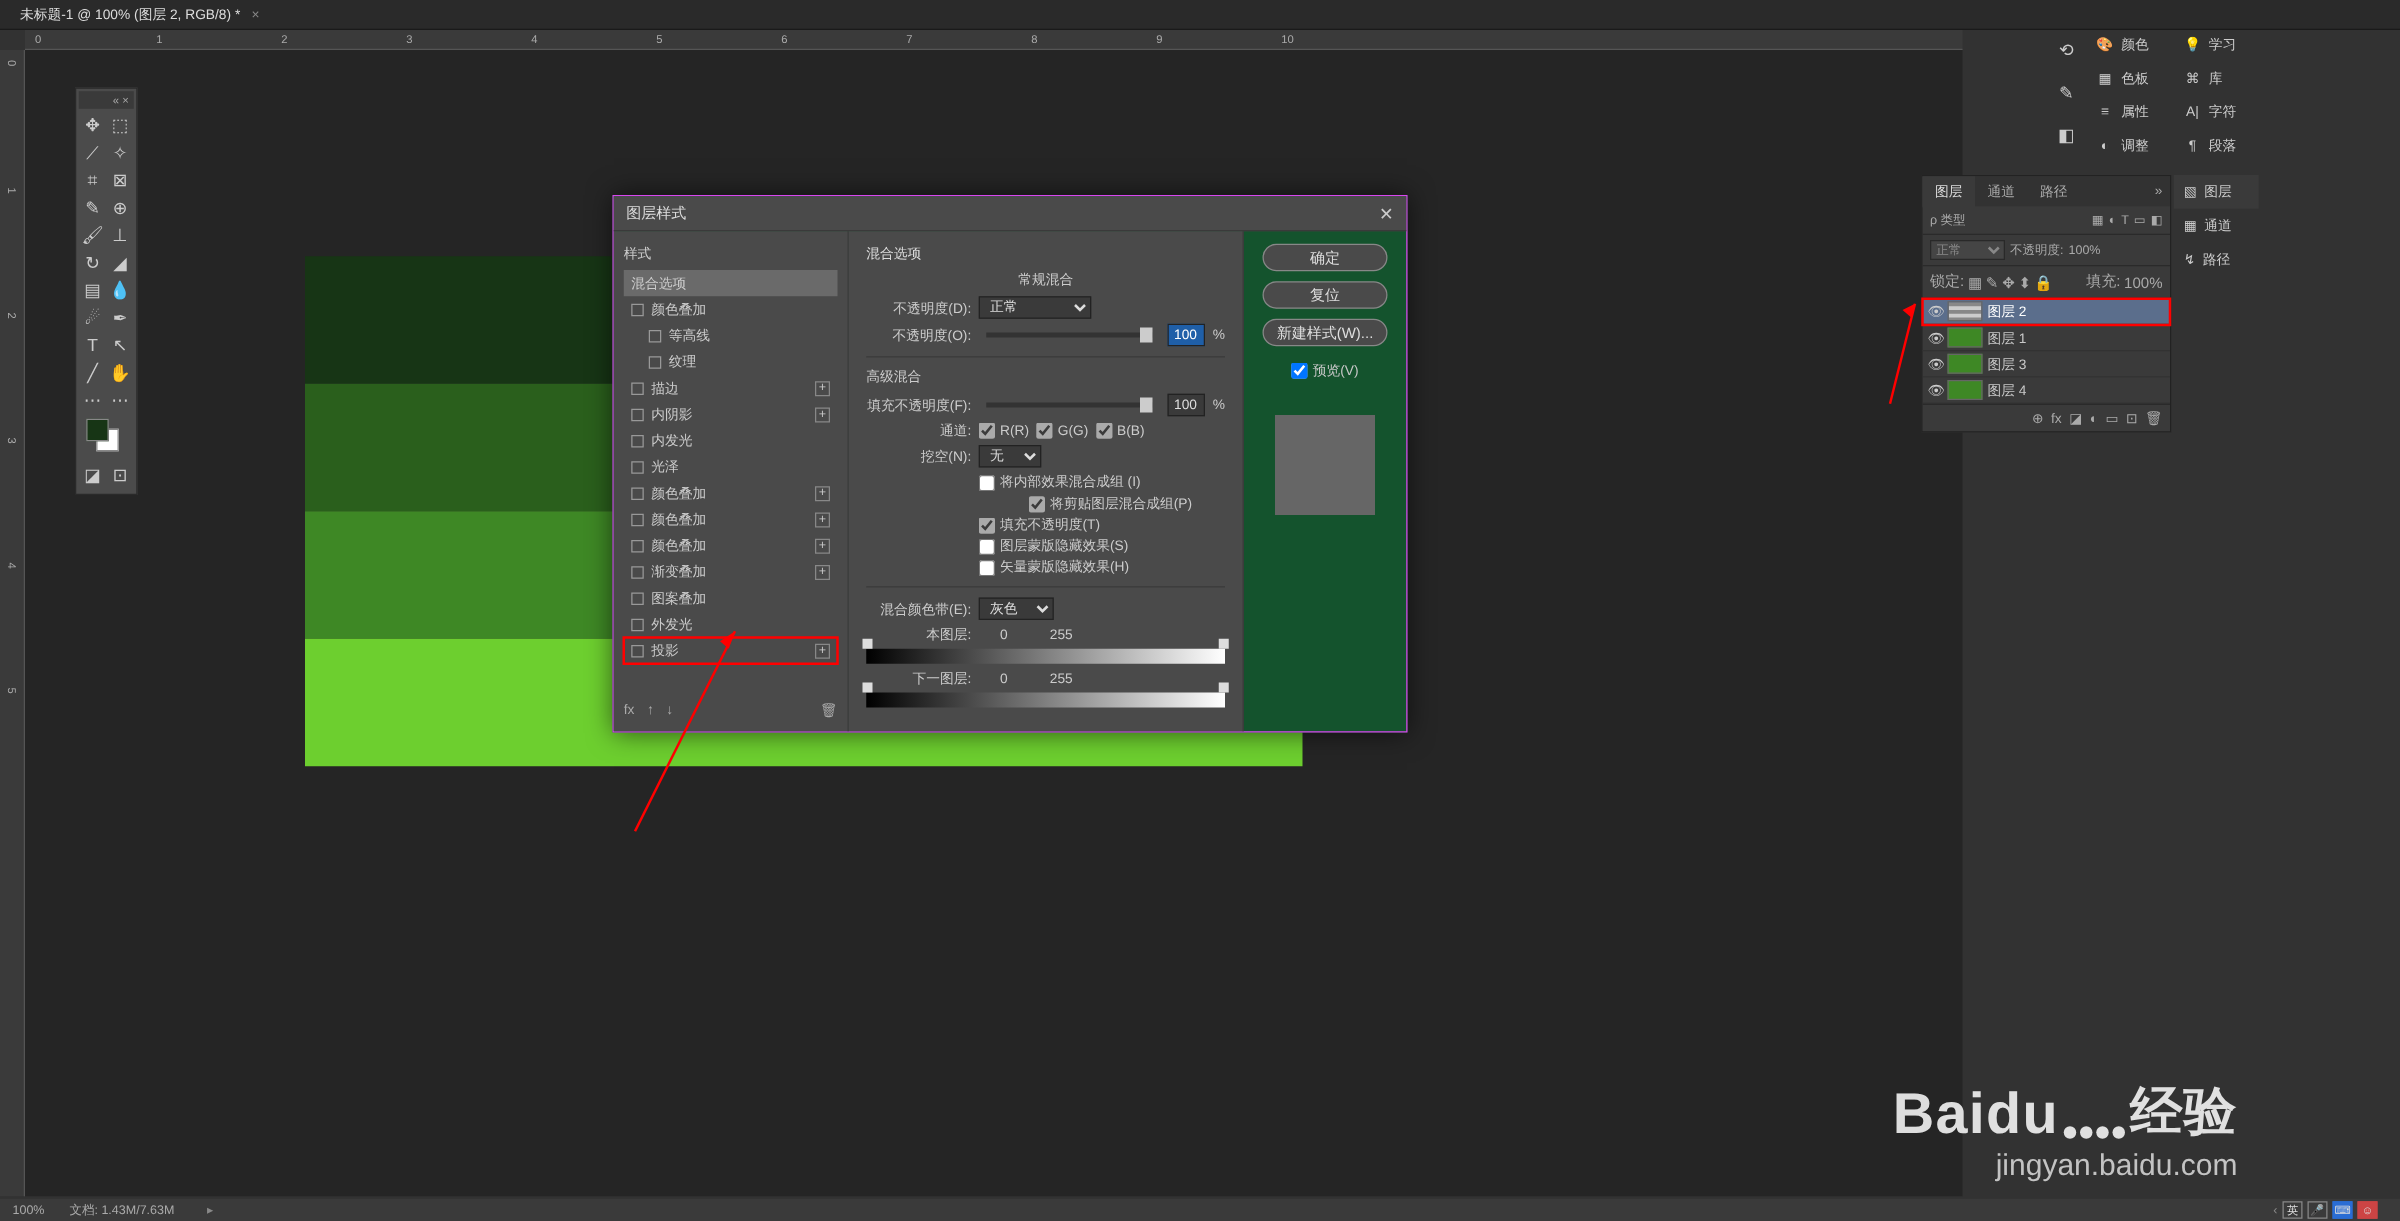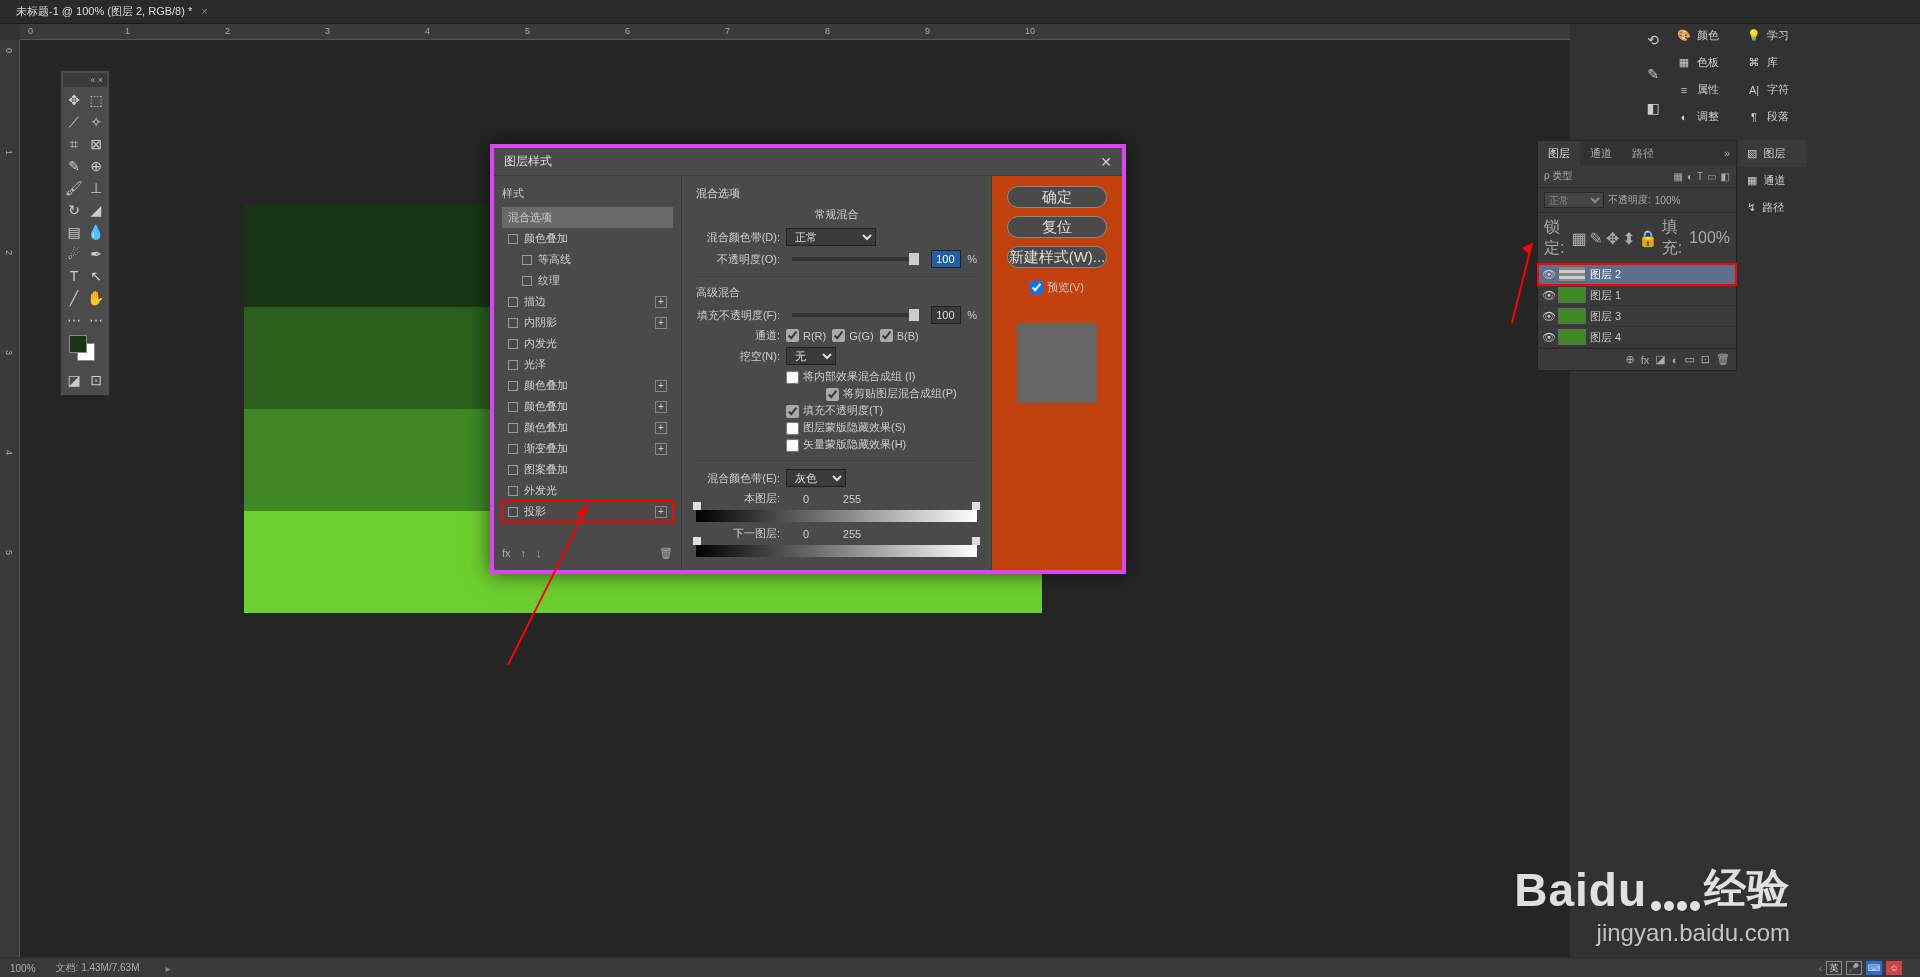--- a/index.html
+++ b/index.html
@@ -47,38 +47,38 @@
 .panels-col2 { position: absolute; top: 22px; right: 113px; width: 68px; display: flex; flex-direction: column;}
 
 
 .layers-panel { position: absolute; top: 140px; right: 183px; width: 200px; background: #3a3a3a; border: 1px solid #222; }
 .layers-tabs { display: flex; background: #323232; height: 24px; align-items:center;}
 .layers-tab { padding: 5px 10px; font-size: 11px; color: #aaa; cursor:pointer; }
 .layers-tab.active { background: #3a3a3a; color: #ddd; }
 .layers-tabs .menu { margin-left:auto; padding:0 6px; color:#aaa;}
 .layers-toolbar { display:flex; align-items:center; gap:4px; padding:4px 6px; font-size:10px; color:#aaa; border-bottom:1px solid #2a2a2a;}
 .layers-toolbar select, .layers-toolbar input { background:#4a4a4a; border:1px solid #222; color:#aaa; font-size:10px; height:16px;}
-.layers-toolbar2 { display:flex; align-items:center; gap:3px; padding:4px 6px; font-size:16px; color:#aaa; border-bottom:1px solid #2a2a2a;}
+.layers-toolbar2 { display:flex; align-items:center; gap:3px; padding:4px 6px; font-size:12px; color:#aaa; border-bottom:1px solid #2a2a2a;}
 .layers-list { }
 .layer-row { display:flex; align-items:center; height:21px; border-bottom:1px solid #323232; gap:4px; padding:0 4px; cursor:pointer;}
 .layer-row.selected { background:#5b6e8c; color:#fff;}
 .layer-row.highlight-outline { outline: 2px solid #ff0000; outline-offset:-1px;}
 .layer-eye { width:12px; color:#ccc; font-size:11px;}
 .layer-thumb { width:28px; height:16px; background:linear-gradient(#888 50%, #ccc 50%); background-size:6px 6px; border:1px solid #666;}
 .layer-thumb.green { background:#3e8825;}
 .layer-name { font-size:11px; }
 .layers-footer { display:flex; justify-content:flex-end; gap:6px; padding:4px 6px; color:#aaa; font-size:11px; border-top:1px solid #2a2a2a; align-items:center;}
 
 
 .stack-tabs { position:absolute; top:140px; right:113px; width:68px; display:flex; flex-direction:column;}
 .stack-tab { display:flex; align-items:center; gap:6px; padding:6px 8px; color:#ccc; font-size:11px; cursor:pointer;}
 .stack-tab.active { background:#3a3a3a;}
 
 
-.dialog { position: absolute; top: 144px; left: 490px; width: 636px; height: 430px; background: #c2410c; border: 4px solid #d946ef; box-shadow: 0 0 20px rgba(0,0,0,0.6); }
+.dialog { position: absolute; top: 156px; left: 490px; width: 636px; height: 430px; background: #14532d; border: 1px solid #d946ef; box-shadow: 0 0 20px rgba(0,0,0,0.6); }
 .dialog-title { height: 28px; background: #4a4a4a; display: flex; align-items: center; padding: 0 10px; color: #ddd; font-size: 12px; border-bottom: 1px solid #3a3a3a;}
 .dialog-close { margin-left: auto; color: #ccc; cursor: pointer; font-size:14px;}
 .dialog-body { display: flex; height: calc(100% - 28px); }
 .dlg-left { width: 188px; background: #4a4a4a; border-right: 1px solid #3a3a3a; padding: 10px 8px; display:flex; flex-direction:column;}
 .dlg-left-title { font-size:11px; color:#ccc; margin-bottom:6px;}
 .style-list { flex:1;}
 .style-item { display:flex; align-items:center; height:21px; padding:0 6px; font-size:11px; color:#ccc; gap:6px; cursor:pointer; position:relative;}
 .style-item.selected { background:#6a6a6a;}
 .style-item.highlight-red { outline:2px solid #ff0000; outline-offset:-1px;}
 .style-item .chk { width:10px; height:10px; border:1px solid #999; display:inline-block;}
@@ -97,21 +97,21 @@
 .slider { flex:1; height:4px; background:#333; position:relative; margin:0 6px;}
 .slider .handle { position:absolute; top:-4px; width:10px; height:12px; background:#ccc; }
 .chk-label { display:flex; align-items:flex-end; gap:4px;}
 .chk-label input { accent-color:#aaa;}
 .hr { height:1px; background:#3a3a3a; margin:8px 0;}
 .gradient-bar { height:12px; background:linear-gradient(to right, #000, #fff); position:relative; margin:4px 0;}
 .gradient-bar .stop { position:absolute; width:8px; height:8px; background:#ddd; bottom:-8px;}
 .gradient-bar .stop.top { top:-8px; bottom:auto;}
 
 .dlg-right { width:130px; padding:10px; display:flex; flex-direction:column; gap:8px; align-items:center;}
-.dlg-btn { width:100px; height:22px; background:#4a4a4a; border:1px solid #888; border-radius:11px; color:#ddd; font-size:15px; cursor:pointer; display:flex; align-items:center; justify-content:center;}
+.dlg-btn { width:100px; height:22px; background:#4a4a4a; border:1px solid #888; border-radius:11px; color:#ddd; font-size:12px; cursor:pointer; display:flex; align-items:center; justify-content:center;}
 .preview-chk { display:flex; align-items:center; gap:4px; font-size:11px; margin-top:4px;}
 .preview-box { width:80px; height:80px; background:#666; margin-top:20px;}
 
 
 .status-bar { position:absolute; bottom:0; left:0; right:0; height:18px; background:#3a3a3a; display:flex; align-items:center; padding:0 10px; font-size:10px; color:#aaa; gap:20px;}
 
 
 .arrow { position:absolute; pointer-events:none;}
 .arrow.a1 { top:495px; left:488px; width:110px; height:180px;}
 .arrow.a2 { top:238px; right:383px; width:30px; height:90px;}
@@ -409,21 +409,21 @@
         <span class="fbtn">fx</span>
         <span class="fbtn">↑</span>
         <span class="fbtn">↓</span>
         <span class="fbtn trash">🗑</span>
       </div>
     </div>
     <div class="dlg-mid">
       <div class="section-title">混合选项</div>
       <div class="subsection-title">常规混合</div>
       <div class="form-row">
-        <label class="w">混合颜色带(D):</label>
+        <label class="w">不透明度(D):</label>
         <select style="width:90px"><option>正常</option></select>
       </div>
       <div class="form-row">
         <label class="w">不透明度(O):</label>
         <div class="slider">
             <div class="handle" style="right:0"></div>
           </div>
         <input type="text" style="width: 30px; background: rgb(31, 95, 168); color: rgb(255, 255, 255);" value="100">
         <span>%</span>
       </div>

